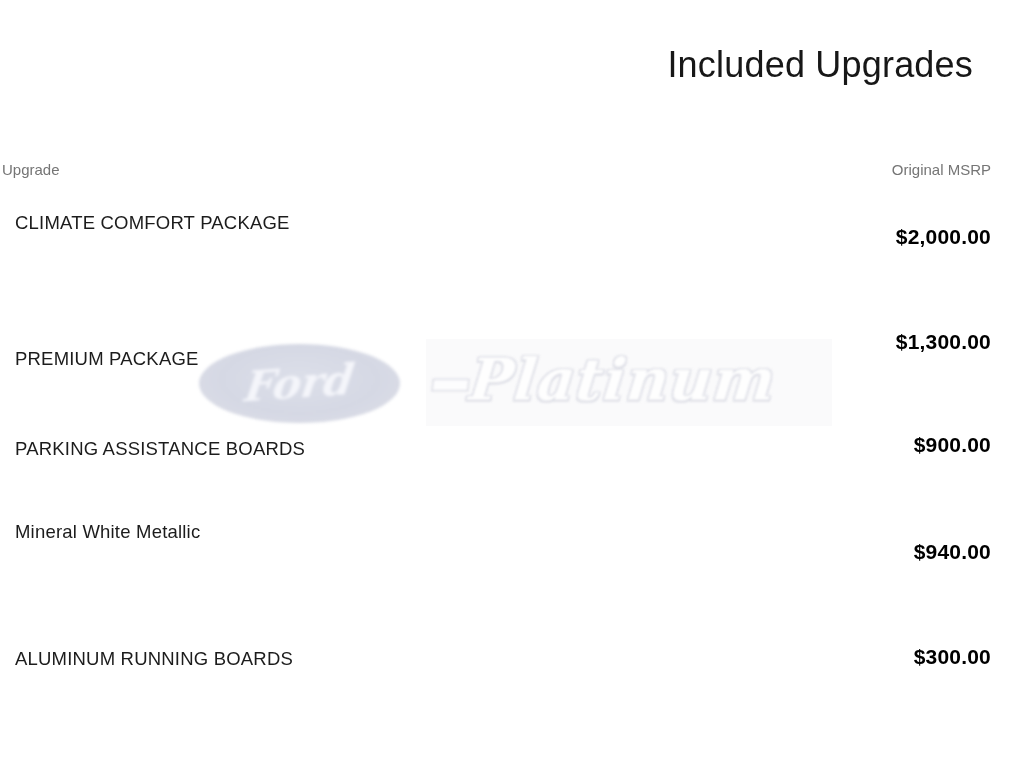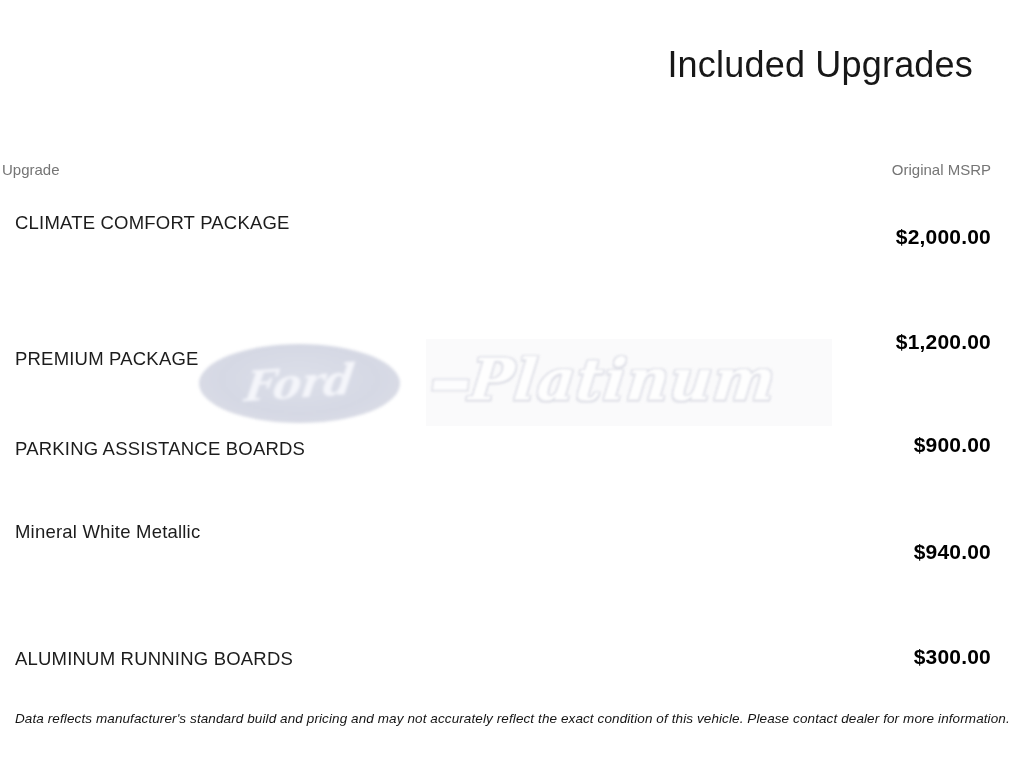--- a/index.html
+++ b/index.html
@@ -150,30 +150,29 @@
 
   <div class="col-header left">Upgrade</div>
   <div class="col-header right">Original MSRP</div>
 
   <div class="r1">
     <div class="row-name">CLIMATE COMFORT PACKAGE</div>
     <div class="row-price">$2,000.00</div>
   </div>
   <div class="r2">
     <div class="row-name">PREMIUM PACKAGE</div>
-    <div class="row-price">$1,200.00</div>
+    <div class="row-price">$1,300.00</div>
   </div>
   <div class="r3">
     <div class="row-name">PARKING ASSISTANCE BOARDS</div>
     <div class="row-price">$900.00</div>
   </div>
   <div class="r4">
     <div class="row-name">Mineral White Metallic</div>
     <div class="row-price">$940.00</div>
   </div>
   <div class="r5">
     <div class="row-name">ALUMINUM RUNNING BOARDS</div>
     <div class="row-price">$300.00</div>
   </div>
 
-  <div class="disclaimer">Data reflects manufacturer's standard build and pricing and may not accurately reflect the exact condition of this vehicle. Please contact dealer for more information.</div>
 
 </div>
 
 </body></html>

